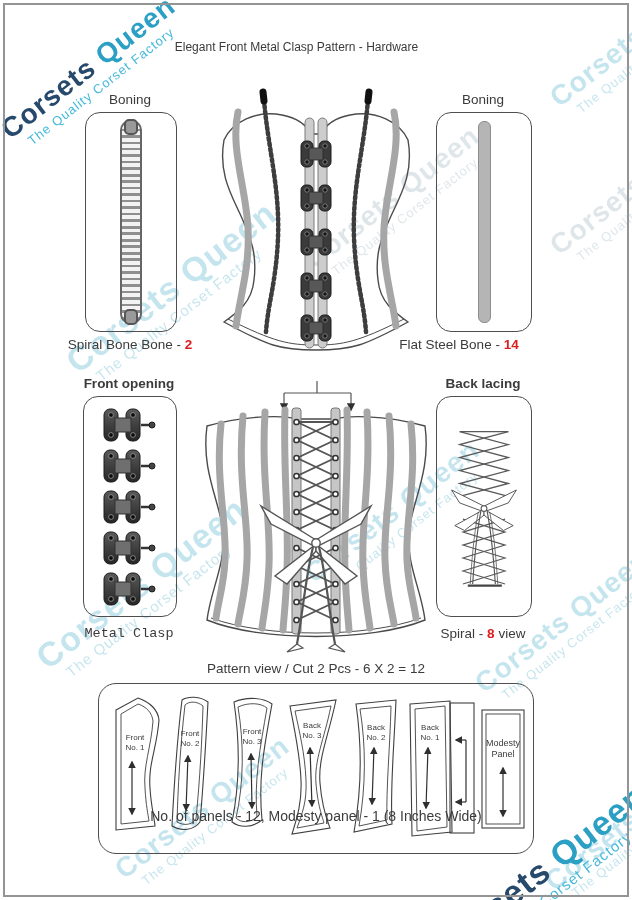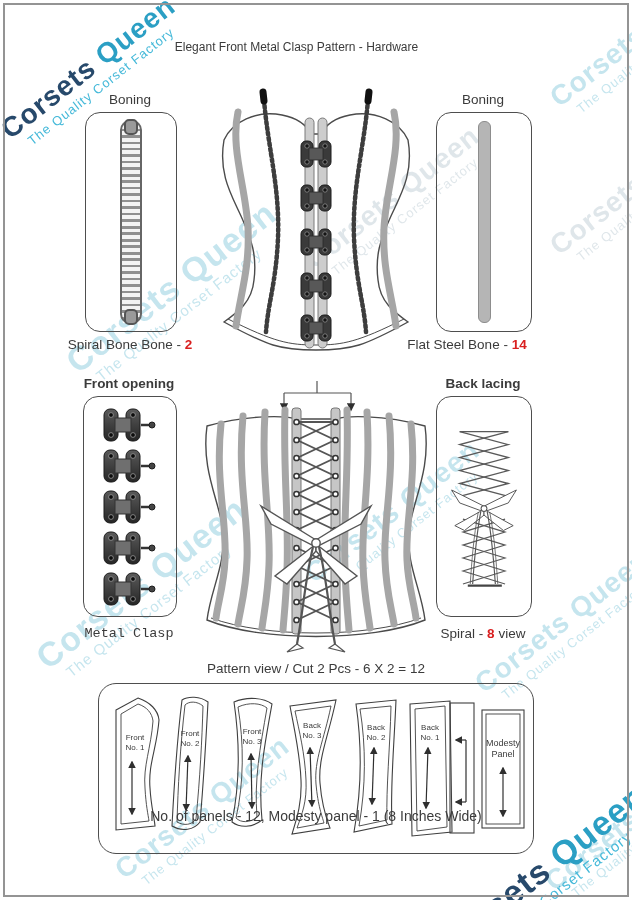--- a/index.html
+++ b/index.html
@@ -101,21 +101,21 @@
   <div class="lbl" style="left:85px;top:92px;width:90px;">Boning</div>
   <div class="panel-box" style="left:85px;top:112px;width:90px;height:218px;">
     <div class="spiral-bone"></div>
   </div>
   <div class="lbl" style="left:40px;top:337px;width:180px;"><span>Spiral Bone Bone - </span><span class="red">2</span></div>
 
   <div class="lbl" style="left:436px;top:92px;width:94px;">Boning</div>
   <div class="panel-box" style="left:436px;top:112px;width:94px;height:218px;">
     <div class="flat-bone"></div>
   </div>
-  <div class="lbl" style="left:392px;top:337px;width:150px;text-align:center;"><span>Flat Steel Bone - </span><span class="red">14</span></div>
+  <div class="lbl" style="left:384px;top:337px;width:150px;text-align:center;"><span>Flat Steel Bone - </span><span class="red">14</span></div>
 
   <svg class="svg-abs" style="left:194px;top:88px;" width="244" height="272" viewBox="0 0 244 272">
     <defs>
       <g id="fclasp">
         <rect x="-15" y="-13" width="12" height="26" rx="5" fill="#3a3a3a" stroke="#1d1d1d" stroke-width="1"></rect>
         <rect x="3" y="-13" width="12" height="26" rx="5" fill="#3a3a3a" stroke="#1d1d1d" stroke-width="1"></rect>
         <rect x="-7" y="-6" width="14" height="12" fill="#585858" stroke="#2a2a2a" stroke-width="0.8"></rect>
         <circle cx="-9" cy="-8" r="2.2" fill="#141414" stroke="#9a9a9a" stroke-width="0.7"></circle>
         <circle cx="-9" cy="8" r="2.2" fill="#141414" stroke="#9a9a9a" stroke-width="0.7"></circle>
         <circle cx="9" cy="-8" r="2.2" fill="#141414" stroke="#9a9a9a" stroke-width="0.7"></circle>

